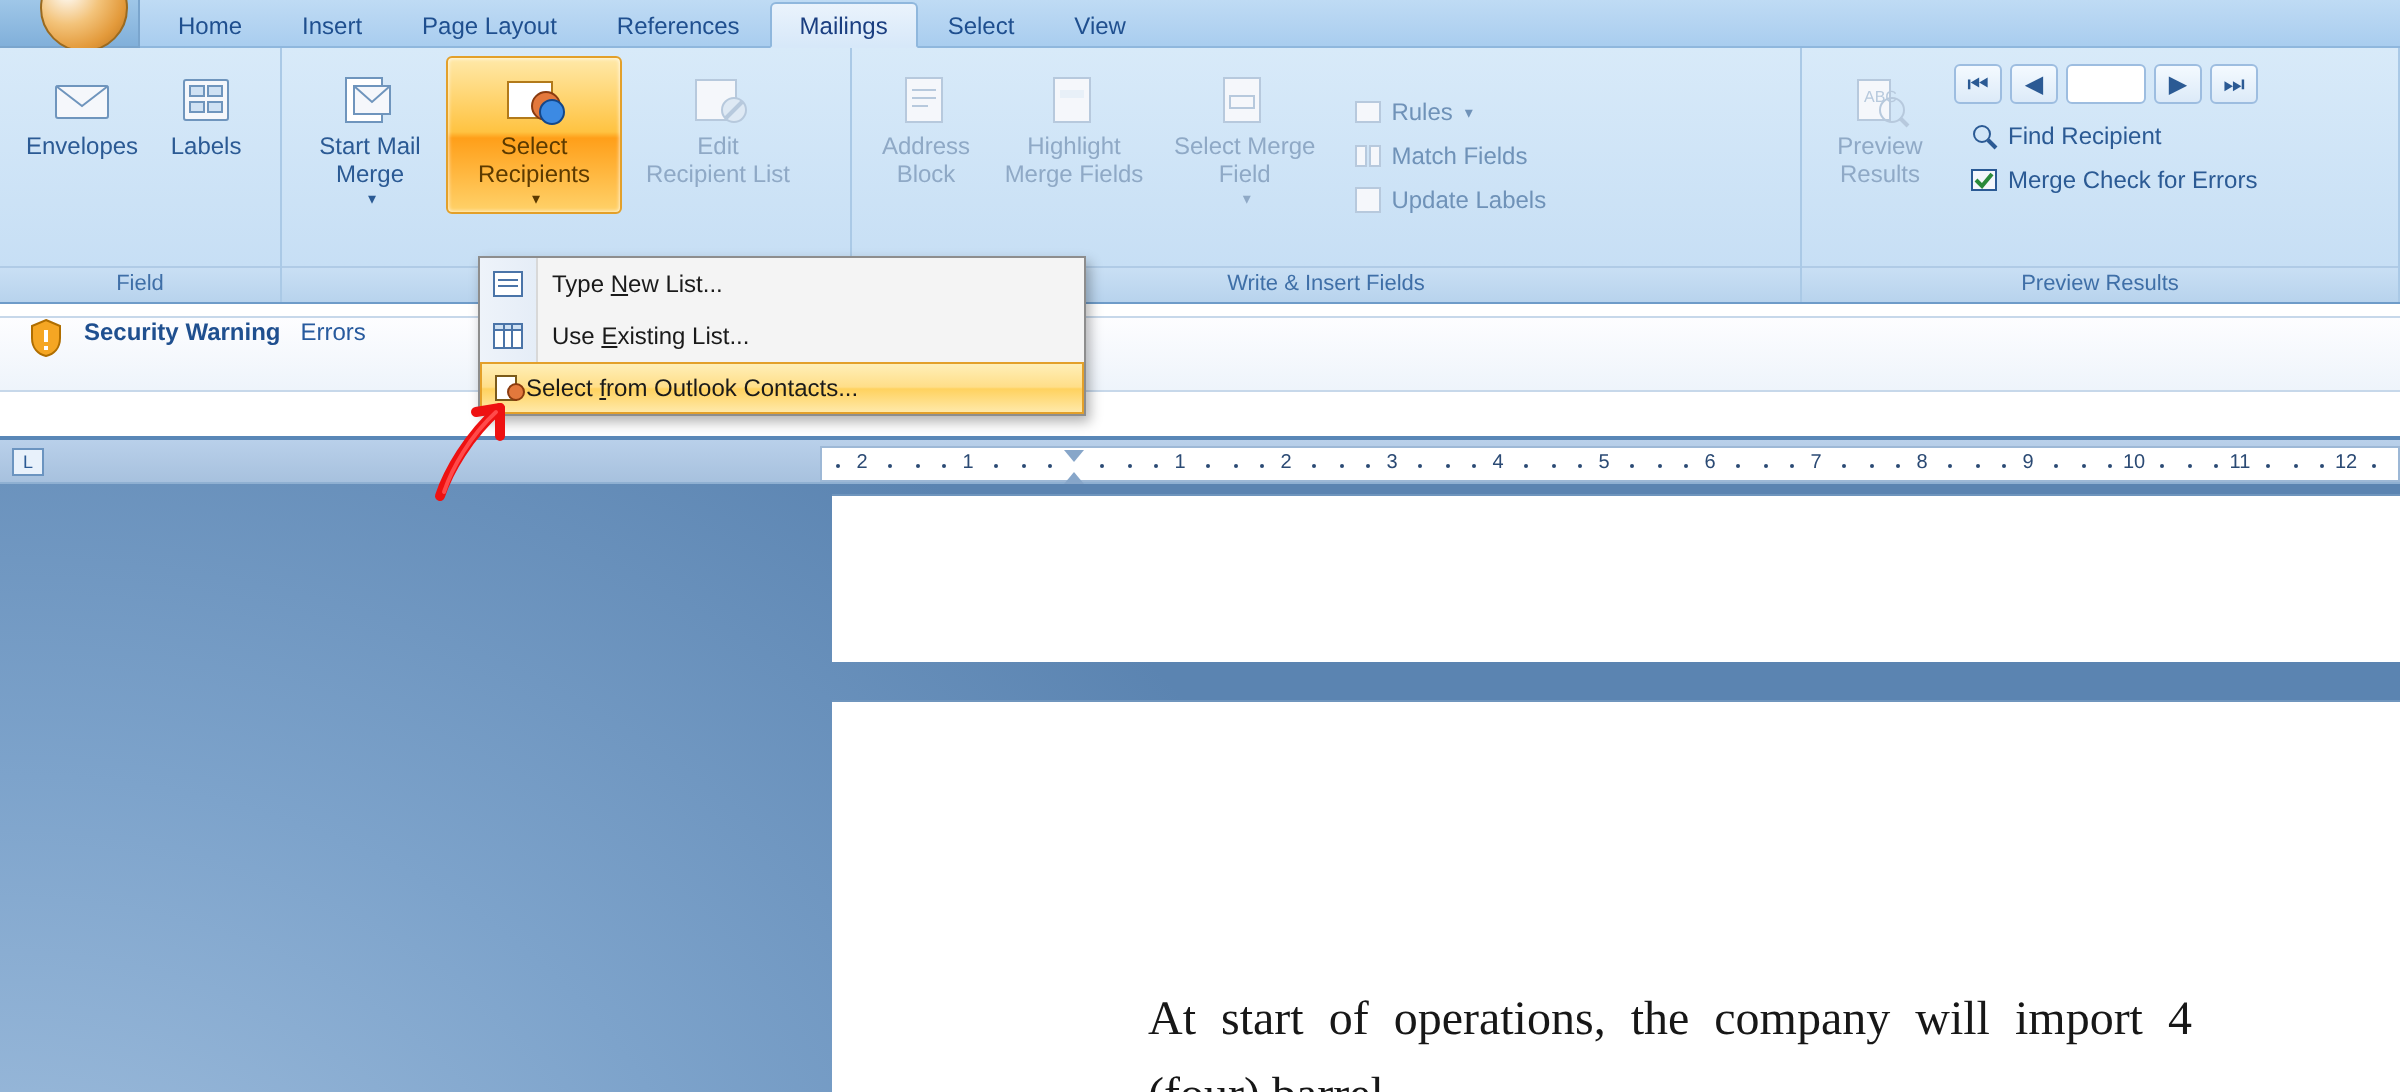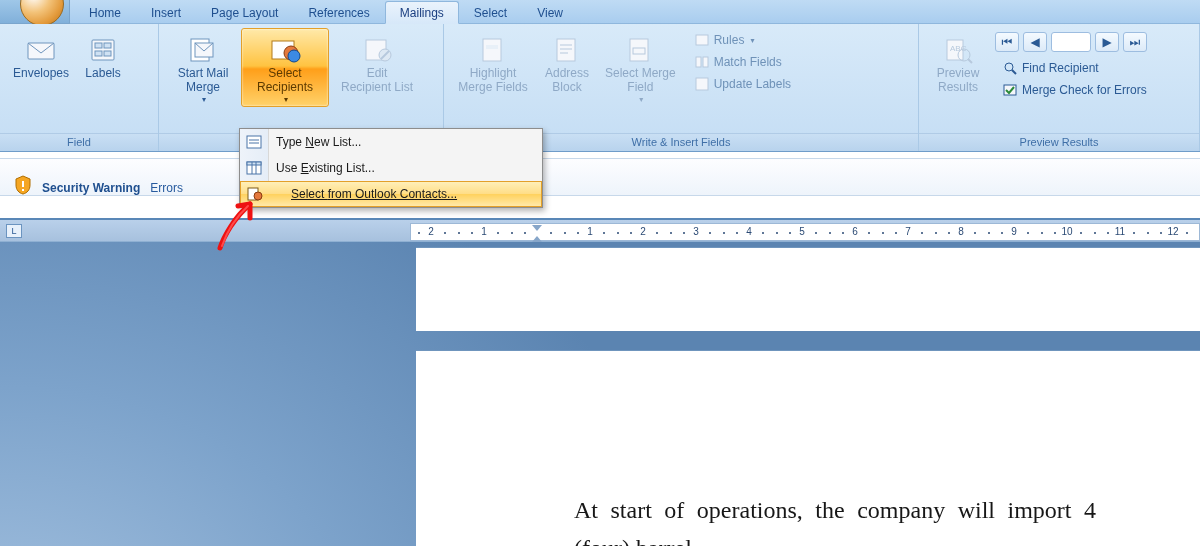--- a/index.html
+++ b/index.html
@@ -109,31 +109,30 @@
     content: ""; position: absolute; left: 0; top: 0; bottom: 0; width: 28px;
     background: linear-gradient(to right, #eef3fa, #e5edf7);
     border-right: 1px solid #d8d8d8;
   }
   .drop-item {
     position: relative; padding: 6px 10px 6px 36px;
     display: flex; align-items: center; gap: 8px;
     color: #1a1a1a; cursor: pointer;
   }
   .drop-item.hover {
-    border: 1px solid #e3a02a; padding: 5px 9px 5px 50px;
+    border: 1px solid #e3a02a; padding: 5px 9px 5px 22px;
     background: linear-gradient(#ffefb8, #ffde88 48%, #ffd25f 52%, #ffe9a9);
-    text-decoration: underline;
   }
   .drop-item .di { position: absolute; left: 6px; width: 16px; height: 16px; }
   .ul { text-decoration: underline; }
   .msgbar-full {
     position: absolute; left: 0; top: 158px; right: 0; height: 38px;
     background: linear-gradient(#fdfdff, #eef4fb);
     border-top: 1px solid #c7d8ea; border-bottom: 1px solid #c7d8ea;
-    display: flex; align-items: flex-end; gap: 10px; padding-left: 14px;
+    display: flex; align-items: flex-start; gap: 10px; padding-left: 14px;
     color: #1f4f8f; z-index: 10;
   }
   .shield { width: 18px; height: 20px; }
 
   .msgbar-full .sec-title { font-weight: bold; color: #1f4f8f; }
   .msgbar-full .sec-macros { color: #275a9e; }
 
   
   .ruler-area {
     position: absolute; left: 0; top: 218px; right: 0; height: 24px;
@@ -211,21 +210,21 @@
   <div class="tab">Insert</div>
   <div class="tab">Page Layout</div>
   <div class="tab">References</div>
   <div class="tab active">Mailings</div>
   <div class="tab">Select</div>
   <div class="tab">View</div>
 </div>
 
 <div class="ribbon">
 
-  <div class="group" style="width:159px">
+  <div class="group" style="width:141px">
     <div class="items">
       <div class="rib-btn">
         <span class="ico">
           <svg width="32" height="32">
               <rect x="3" y="10" width="26" height="16" rx="1" fill="#f5f7fb" stroke="#6f95bd"></rect>
               <polyline points="3,10 16,20 29,10" fill="none" stroke="#6f95bd"></polyline>
             </svg>
         </span>
         <span class="lab">Envelopes</span>
       </div>
@@ -281,54 +280,54 @@
         </span>
         <span class="lab" style="white-space:pre-line">Edit
 Recipient List</span>
       </div>
     </div>
     <div class="group-title">Start Mail Merge</div>
   </div>
 
   <div class="group" style="width:475px">
     <div class="items">
-      <div class="rib-btn disabled" style="min-width:86px">
-        <span class="ico">
-          <svg width="32" height="32">
-              <rect x="6" y="6" width="18" height="22" fill="#f5f7fb" stroke="#b7c9dd"></rect>
-              <rect x="9" y="12" width="12" height="4" fill="#e8f0f8"></rect>
-            </svg>
-        </span>
-        <span class="lab" style="white-space:pre-line">Highlight
-Merge Fields</span>
-      </div>
       <div class="rib-btn disabled" style="min-width:62px">
         <span class="ico">
           <svg width="32" height="32">
               <rect x="6" y="6" width="18" height="22" fill="#f5f7fb" stroke="#b7c9dd"></rect>
               <line x1="9" y1="12" x2="21" y2="12" stroke="#b7c9dd"></line>
               <line x1="9" y1="16" x2="21" y2="16" stroke="#b7c9dd"></line>
               <line x1="9" y1="20" x2="17" y2="20" stroke="#b7c9dd"></line>
             </svg>
         </span>
         <span class="lab" style="white-space:pre-line">Address
 Block</span>
       </div>
+      <div class="rib-btn disabled" style="min-width:86px">
+        <span class="ico">
+          <svg width="32" height="32">
+              <rect x="6" y="6" width="18" height="22" fill="#f5f7fb" stroke="#b7c9dd"></rect>
+              <rect x="9" y="12" width="12" height="4" fill="#e8f0f8"></rect>
+            </svg>
+        </span>
+        <span class="lab" style="white-space:pre-line">Highlight
+Merge Fields</span>
+      </div>
       <div class="rib-btn disabled" style="min-width:82px">
         <span class="ico">
           <svg width="32" height="32">
               <rect x="6" y="6" width="18" height="22" fill="#f5f7fb" stroke="#b7c9dd"></rect>
               <rect x="9" y="15" width="12" height="6" fill="none" stroke="#b7c9dd"></rect>
             </svg>
         </span>
         <span class="lab" style="white-space:pre-line">Select Merge
 Field</span>
         <span class="dropdown-arrow">▾</span>
       </div>
-      <div class="stack" style="margin-top:0">
+      <div class="stack" style="margin-top:16px">
         <div class="mini-btn">
           <span class="mi">
             <svg width="16" height="16">
                 <rect x="2" y="3" width="12" height="10" fill="#f5f7fb" stroke="#b7c9dd"></rect>
               </svg>
           </span>
           <span>Rules</span>
           <span class="dropdown-arrow">▾</span>
         </div>
         <div class="mini-btn">

